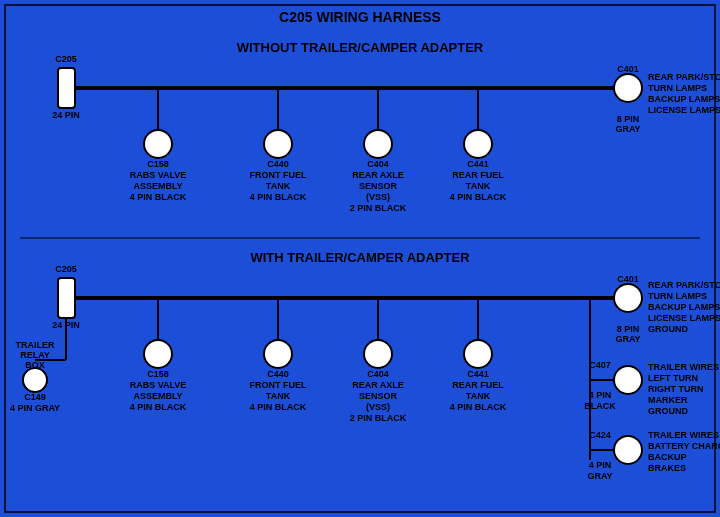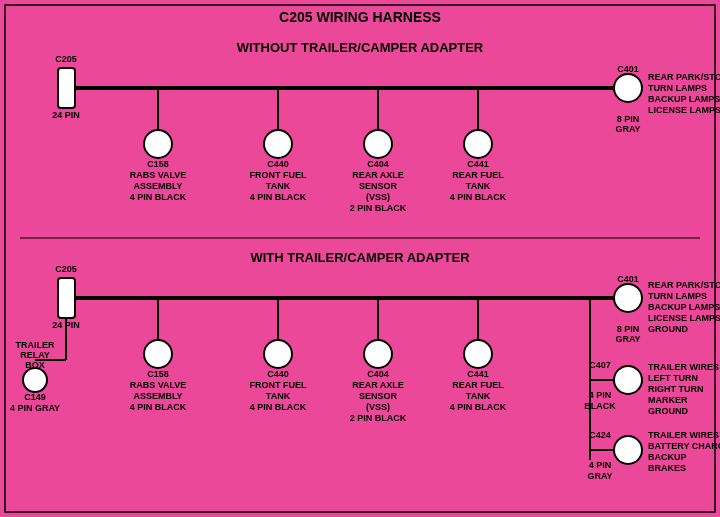--- a/index.html
+++ b/index.html
@@ -9,21 +9,21 @@
       background: #fff;
       font-family: Arial, sans-serif;
       font-size: 10px;
       overflow: hidden;
       position: relative;
     }
     .diagram-container {
       width: 720px;
       height: 517px;
       position: relative;
-      background: #ec4899;
+      background: #1d4ed8;
     }
     svg {
       position: absolute;
       top: 0;
       left: 0;
       width: 720px;
       height: 517px;
     }
     .label-text {
       font-family: Arial, sans-serif;

